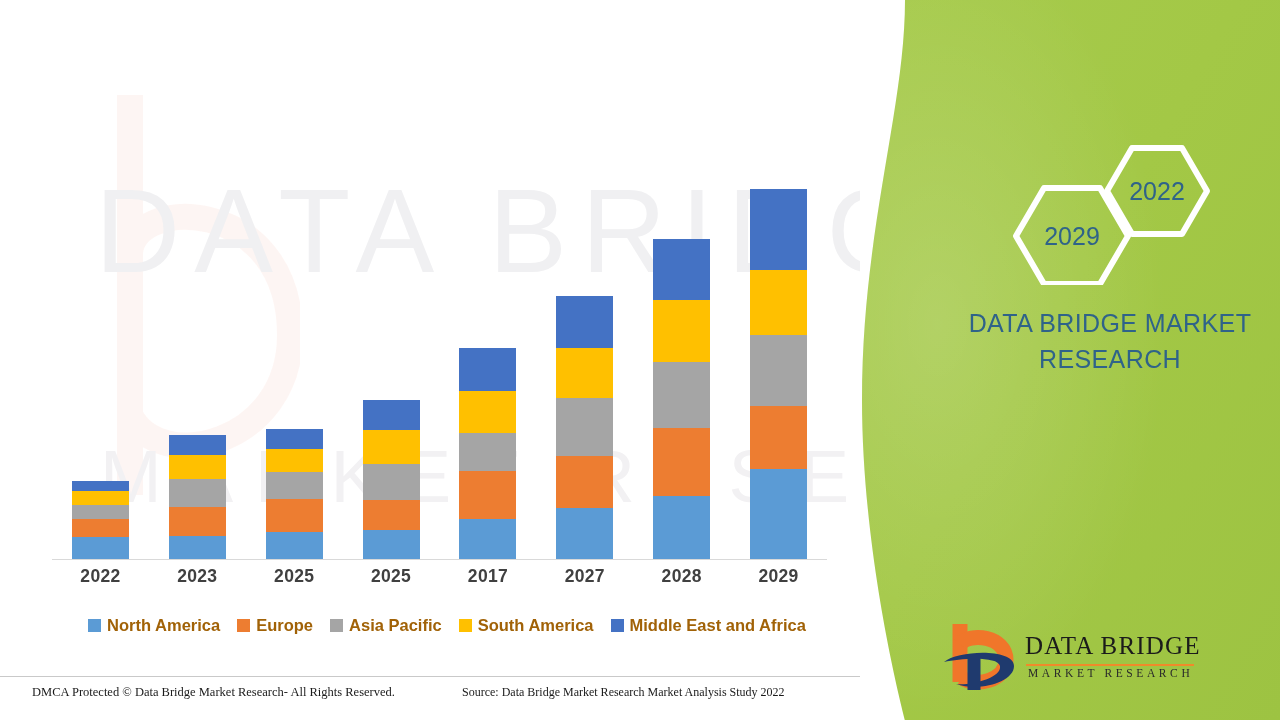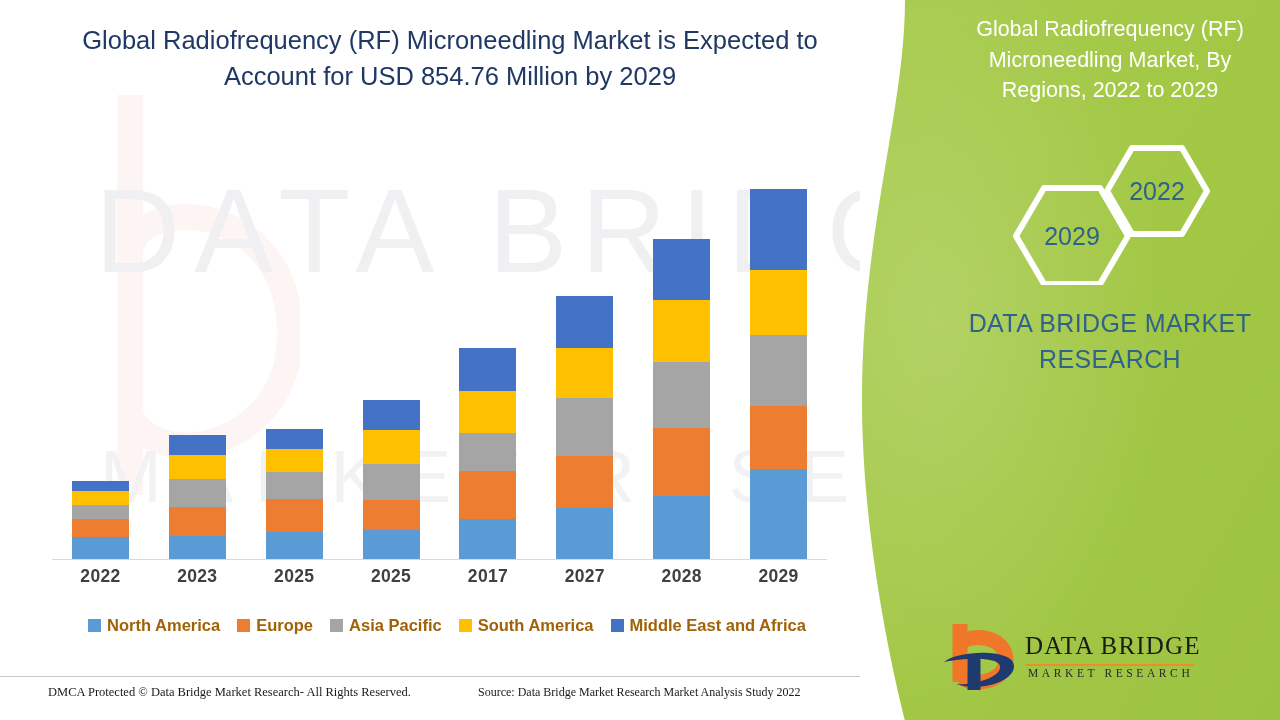--- a/index.html
+++ b/index.html
@@ -69,21 +69,21 @@
   }
   .legend-item { display: flex; align-items: center; gap: 6px; }
   .legend-swatch { width: 13px; height: 13px; flex: none; }
   .legend-label { font-size: 16.5px; font-weight: bold; color: #a16207; white-space: nowrap; }
 
   
   .footer-rule {
     position: absolute; left: 0; top: 676px; width: 860px; height: 1px; background: #c9c9c9;
   }
   .footer {
-    position: absolute; left: 16px; top: 678px; width: 860px; height: 26px;
+    position: absolute; left: 0; top: 678px; width: 860px; height: 26px;
     font-family: "Liberation Serif", serif;
   }
   .footer-dmca {
     position: absolute; left: 32px; top: 7px; font-size: 12.5px; color: #1a1a1a; white-space: nowrap;
   }
   .footer-source {
     position: absolute; left: 462px; top: 7px; font-size: 12px; color: #1a1a1a; white-space: nowrap;
   }
 
   
@@ -117,21 +117,20 @@
 
   <div class="wm-wrap">
     <svg class="wm-b" viewBox="0 0 210 420">
       <path d="M40 10 L40 410" stroke="#fdeeea" stroke-width="26" fill="none"></path>
       <path d="M40 170 C 40 110, 200 110, 200 250 C 200 360, 70 390, 40 330" stroke="#fdeeea" stroke-width="26" fill="none"></path>
     </svg>
     <div class="wm-text">DATA BRIDGE</div>
     <div class="wm-text2">MARKET RESEARCH</div>
   </div>
 
-  <div class="chart-title">Global Radiofrequency (RF) Microneedling Market is Expected to Account for USD 854.76 Million by 2029</div>
 
   <div class="plot">
     <div class="bars" id="bars">
         <div class="bar-slot">
           <div class="bar">
             <div class="seg" style="height: 22px; background: rgb(91, 155, 213);"></div>
             <div class="seg" style="height: 18px; background: rgb(237, 125, 49);"></div>
             <div class="seg" style="height: 14px; background: rgb(165, 165, 165);"></div>
             <div class="seg" style="height: 14px; background: rgb(255, 192, 0);"></div>
             <div class="seg" style="height: 10px; background: rgb(68, 114, 196);"></div>
@@ -254,21 +253,20 @@
       <radialGradient id="sheen" cx="0.18" cy="0.45" r="0.55">
         <stop offset="0%" stop-color="#ffffff" stop-opacity="0.16"></stop>
         <stop offset="100%" stop-color="#ffffff" stop-opacity="0"></stop>
       </radialGradient>
     </defs>
     <path d="M1280 0 L1280 720 L905 720 C 905 720, 862 560, 862 400 C 862 230, 905 110, 905 0 Z" fill="url(#greenGrad)"></path>
     <path d="M1280 0 L1280 720 L905 720 C 905 720, 862 560, 862 400 C 862 230, 905 110, 905 0 Z" fill="url(#sheen)"></path>
   </svg>
 
   <div class="panel-content">
-    <div class="panel-title">Global Radiofrequency (RF) Microneedling Market, By Regions, 2022 to 2029</div>
 
     <svg class="hexes" viewBox="0 0 260 145">
 
       <g>
         <polygon points="152,8 202,8 227,51 202,94 152,94 127,51" fill="none" stroke="#ffffff" stroke-width="6" stroke-linejoin="round"></polygon>
         <text x="177" y="60" text-anchor="middle" font-family="'Liberation Sans',sans-serif" font-size="25" fill="#2f6389">2022</text>
       </g>
 
       <g>
         <polygon points="64,48 120,48 148,96 120,144 64,144 36,96" fill="none" stroke="#ffffff" stroke-width="6" stroke-linejoin="round"></polygon>

